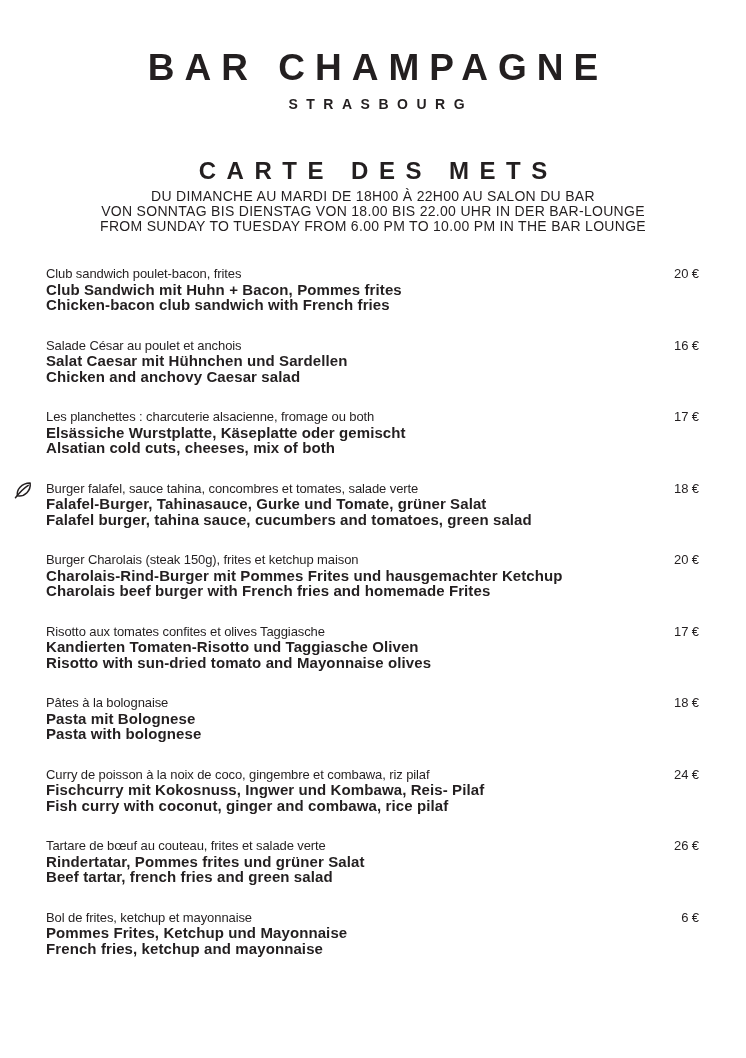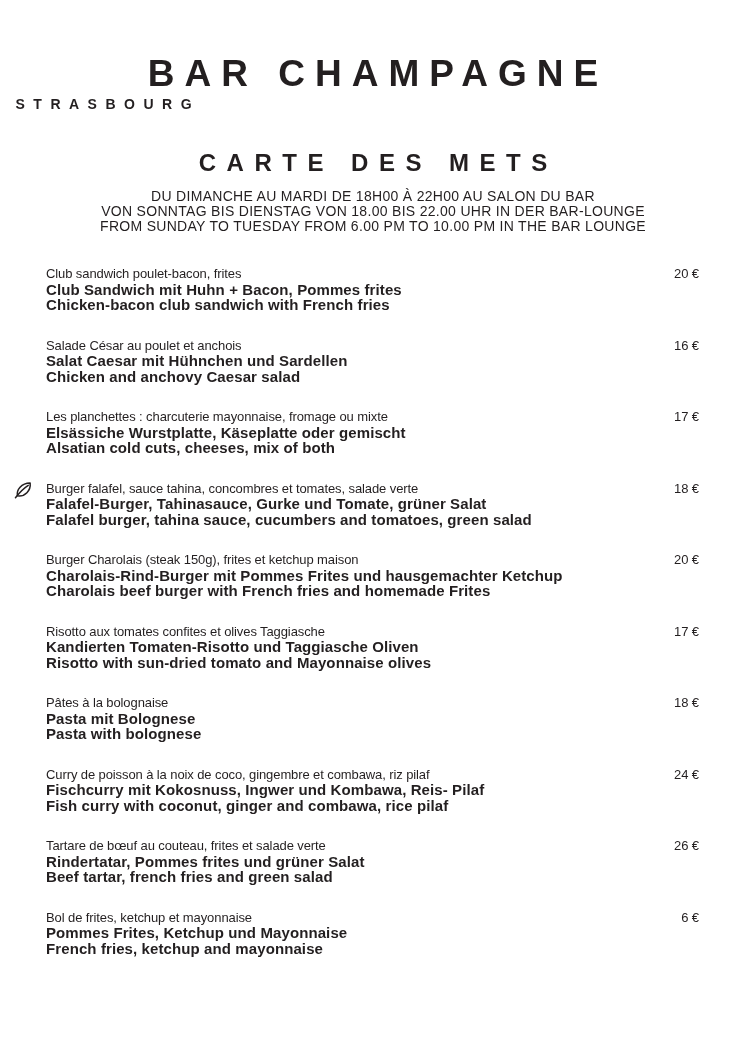--- a/index.html
+++ b/index.html
@@ -17,47 +17,48 @@
     font-family: "Liberation Sans", sans-serif;
     overflow: hidden;
   }
 
   
   .restaurant-name {
     position: absolute;
     top: 49px;
     left: 0;
     right: 0;
-    margin: 6px;
+    margin: 0;
     text-align: center;
     font-size: 37px;
     font-weight: 700;
     letter-spacing: 10px;
     text-indent: 10px; 
     line-height: 1;
     white-space: nowrap;
   }
   .restaurant-city {
     position: absolute;
     top: 97px;
     left: 0;
     right: 0;
+    text-align: center;
     font-size: 14px;
     font-weight: 700;
     letter-spacing: 8.5px;
     text-indent: 8.5px;
     line-height: 1;
     margin-left: 7px;
   }
   .menu-section-title {
     position: absolute;
     top: 151px;
     left: 0;
     right: 0;
-    margin: 0;
+    margin: 8px;
     text-align: center;
     font-size: 24px;
     font-weight: 700;
     letter-spacing: 10.5px;
     text-indent: 10.5px;
     line-height: 1;
     white-space: nowrap;
   }
   .schedule {
     position: absolute;
@@ -139,21 +140,21 @@
       <div class="item-head">
         <span class="item-name-fr">Salade César au poulet et anchois</span>
         <span class="item-price">16 €</span>
       </div>
       <div class="item-desc">Salat Caesar mit Hühnchen und Sardellen</div>
       <div class="item-desc">Chicken and anchovy Caesar salad</div>
     </div>
 
     <div class="menu-item">
       <div class="item-head">
-        <span class="item-name-fr">Les planchettes : charcuterie mayonnaise, fromage ou mixte</span>
+        <span class="item-name-fr">Les planchettes : charcuterie alsacienne, fromage ou both</span>
         <span class="item-price">17 €</span>
       </div>
       <div class="item-desc">Elsässiche Wurstplatte, Käseplatte oder gemischt</div>
       <div class="item-desc">Alsatian cold cuts, cheeses, mix of both</div>
     </div>
 
     <div class="menu-item">
       <span class="leaf-icon">
         <svg viewBox="0 0 24 24" fill="none" stroke="currentColor" stroke-width="1.7" stroke-linecap="round" stroke-linejoin="round">
           <path d="M5 19.3 C3.8 12.5, 9.5 4.8, 19.6 4.6 C20.6 13.2, 13.6 20.6, 5 19.3 Z"></path>

